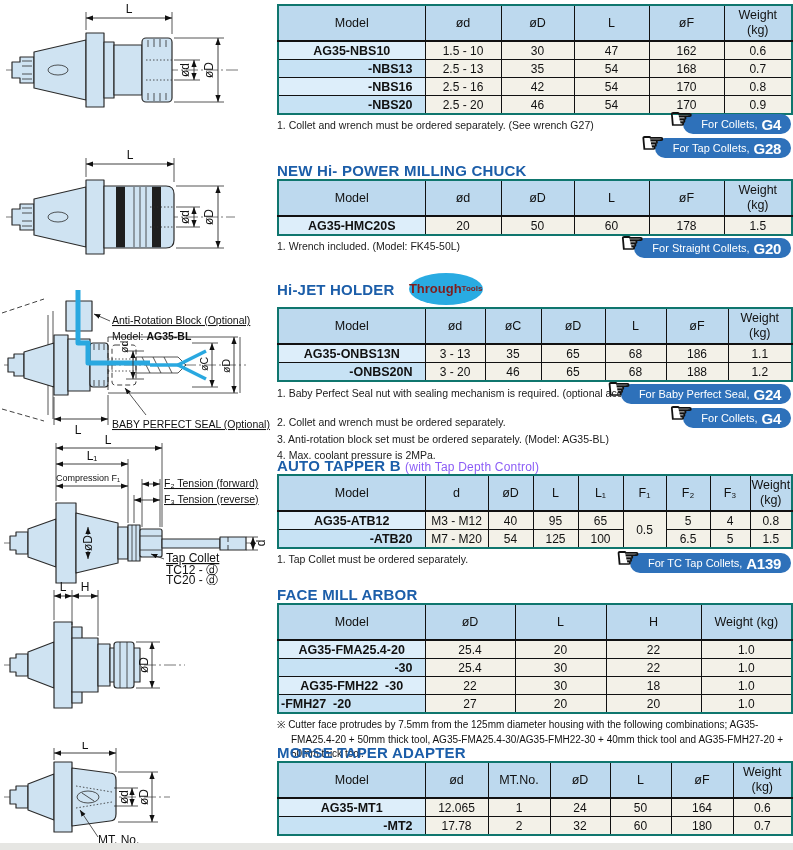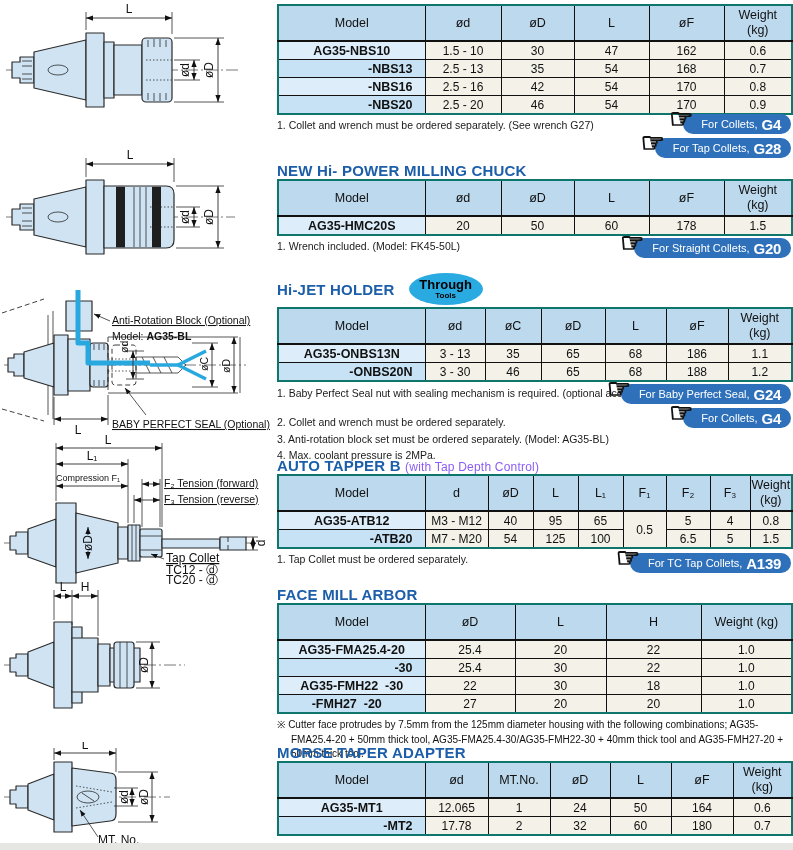--- a/index.html
+++ b/index.html
@@ -21,22 +21,22 @@
 
   .footnote{font-size:10.5px;margin-top:3px;line-height:1.5;color:#1a1a1a;}
   .note{font-size:10px;margin-top:4px;line-height:1.45;padding-left:14px;text-indent:-14px;width:505px;}
 
   .badges{position:absolute;right:0;display:flex;flex-direction:column;align-items:flex-end;gap:4px;}
   .ref-badge{position:relative;background:#2e71ba;border-radius:11px;height:20px;display:flex;align-items:center;
     color:#fff;font-size:11px;padding:0 10px 0 18px;gap:4px;margin-left:20px;white-space:nowrap;}
   .badge-code{font-size:15px;font-weight:bold;letter-spacing:-.3px;}
   .hand{position:absolute;left:-14px;top:-8px;font-size:27px;color:#fff;-webkit-text-stroke:1.3px #111;line-height:1;}
 
-  .through-badge{width:74px;height:32px;background:#29abe2;border-radius:50%;color:#000000;display:flex;
-    flex-direction:column;align-items:center;justify-content:center;flex:none;}
+  .through-badge{width:74px;height:32px;background:#29abe2;border-radius:50%;color:#7f1d1d;display:flex;
+    flex-direction:row;align-items:center;justify-content:center;flex:none;}
   .tb1{font-size:13px;font-weight:bold;line-height:1.05;}
   .tb2{font-size:8px;font-weight:bold;line-height:1;}
 
   
   .diagram{position:absolute;left:0;}
   svg .body-fill{fill:#cfe3f2;stroke:#2b2b2b;stroke-width:1.2;stroke-linejoin:round;}
   svg .thin{stroke:#2b2b2b;stroke-width:.8;fill:none;}
   svg .dim{stroke:#2b2b2b;stroke-width:.9;fill:none;}
   svg .cline{stroke:#555;stroke-width:.8;stroke-dasharray:12 3 2 3;fill:none;}
   svg .dash{stroke:#2b2b2b;stroke-width:.9;fill:none;stroke-dasharray:5 3;}
@@ -465,21 +465,21 @@
             <td class="model">AG35-ONBS13N</td>
             <td>3 - 13</td>
             <td>35</td>
             <td>65</td>
             <td>68</td>
             <td>186</td>
             <td>1.1</td>
           </tr>
           <tr>
             <td class="model" style="text-align: right; padding-right: 12px;">-ONBS20N</td>
-            <td>3 - 30</td>
+            <td>3 - 20</td>
             <td>46</td>
             <td>65</td>
             <td>68</td>
             <td>188</td>
             <td>1.2</td>
           </tr>
         </tbody>
       </table>
     <div class="footnote" style="line-height:1.6">1. Baby Perfect Seal nut with sealing mechanism is required. (optional accessory)</div>
     <div class="footnote" style="margin-top:12px;line-height:1.6">2. Collet and wrench must be ordered separately.</div>
@@ -596,21 +596,21 @@
             <td>1.0</td>
           </tr>
           <tr>
             <td class="model">AG35-FMH22  -30</td>
             <td>22</td>
             <td>30</td>
             <td>18</td>
             <td>1.0</td>
           </tr>
           <tr>
-            <td class="model" style="text-align: center; padding-right: 12px;">-FMH27  -20</td>
+            <td class="model" style="text-align: left; padding-right: 12px;">-FMH27  -20</td>
             <td>27</td>
             <td>20</td>
             <td>20</td>
             <td>1.0</td>
           </tr>
         </tbody>
       </table>
     <div class="note">※ Cutter face protrudes by 7.5mm from the 125mm diameter housing with the following combinations; AG35-FMA25.4-20 + 50mm thick tool, AG35-FMA25.4-30/AG35-FMH22-30 + 40mm thick tool and AG35-FMH27-20 + 50mm thick tool.</div>
   </div>
 

